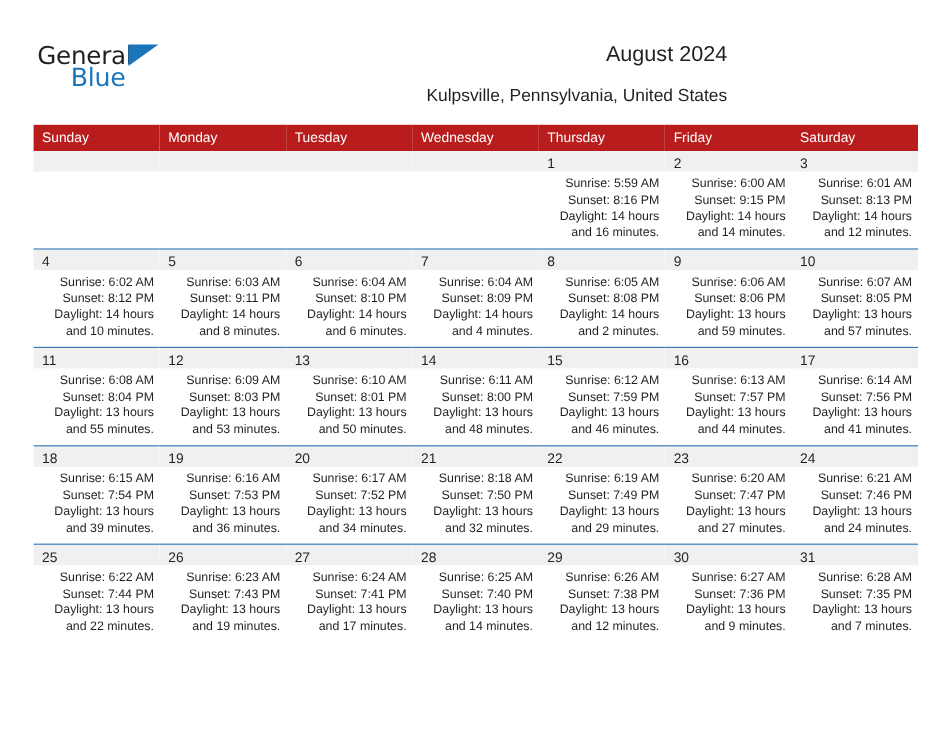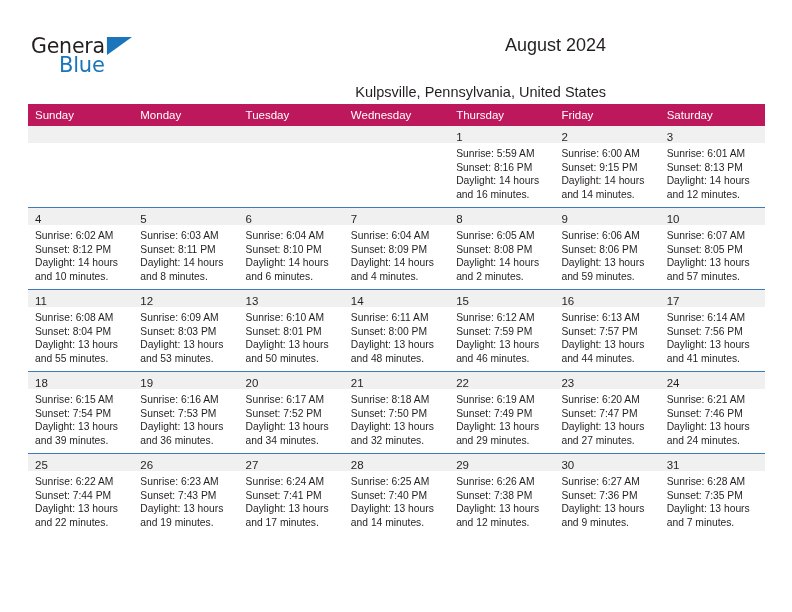--- a/index.html
+++ b/index.html
@@ -76,35 +76,35 @@
     font-size: 18px;
     font-weight: normal;
     color: #231f20;
     line-height: 34px;
     white-space: nowrap;
   }
   .location {
     font-size: 14.5px;
     color: #231f20;
     line-height: 20px;
-    margin-top: 20px;
+    margin-top: 8px;
     white-space: nowrap;
   }
 
   
   .calendar {
     position: absolute;
     left: 28px;
     top: 104px;
     width: 737px;
     border-collapse: collapse;
     table-layout: fixed;
   }
   .calendar th {
-    background: #be185d;
+    background: #b91c1c;
     color: #ffffff;
     font-size: 11.5px;
     font-weight: normal;
     text-align: left;
     padding: 4px 0 5px 7px;
     height: 13px;
     border: none;
   }
   .calendar td {
     width: 105.28px;
@@ -124,20 +124,21 @@
     padding: 1px 0 0 7px;
     box-sizing: border-box;
   }
   .daynum {
     font-size: 11.5px;
     color: #231f20;
     line-height: 15px;
   }
   .cell-body {
     padding: 4px 5px 0 7px;
+    text-align: right;
   }
   .cell-line {
     font-size: 10.3px;
     line-height: 13.6px;
     color: #231f20;
     white-space: nowrap;
   }
   .cell-line.wrap {
     white-space: normal;
   }
@@ -219,21 +220,21 @@
             <div class="cell-body">
               <div class="cell-line">Sunrise: 6:02 AM</div>
               <div class="cell-line">Sunset: 8:12 PM</div>
               <div class="cell-line wrap">Daylight: 14 hours and 10 minutes.</div>
             </div>
           </td>
           <td>
             <div class="daynum-band"><span class="daynum">5</span></div>
             <div class="cell-body">
               <div class="cell-line">Sunrise: 6:03 AM</div>
-              <div class="cell-line">Sunset: 8:11 PM</div>
+              <div class="cell-line">Sunset: 9:11 PM</div>
               <div class="cell-line wrap">Daylight: 14 hours and 8 minutes.</div>
             </div>
           </td>
           <td>
             <div class="daynum-band"><span class="daynum">6</span></div>
             <div class="cell-body">
               <div class="cell-line">Sunrise: 6:04 AM</div>
               <div class="cell-line">Sunset: 8:10 PM</div>
               <div class="cell-line wrap">Daylight: 14 hours and 6 minutes.</div>
             </div>

